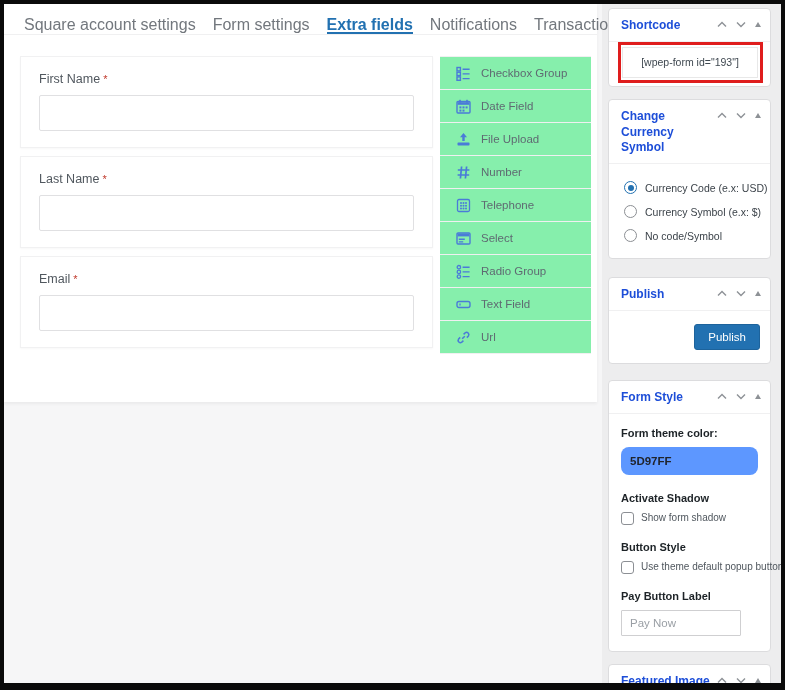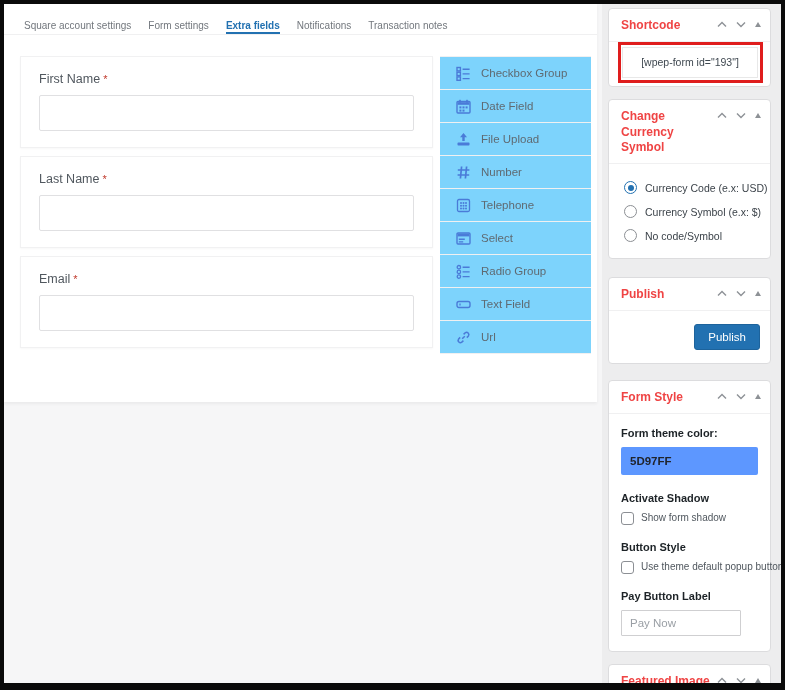--- a/index.html
+++ b/index.html
@@ -10,47 +10,47 @@
            border-bottom-width:7px; background:#f6f6f7; overflow:hidden; }
 
   .sidebar-bg { position:absolute; top:0; bottom:0; left:598px; right:0; background:#ededee; }
 
   
   .main { position:absolute; left:0; top:0; width:593px; height:398px; background:#fff;
           box-shadow:0 2px 3px rgba(0,0,0,.05); }
 
   .tabbar { display:flex; align-items:stretch; height:31px; padding-left:20px; gap:17px;
             border-bottom:1px solid #f0f0f1; }
-  .tab { display:flex; align-items:center; font-size:10px; color:#72777d; cursor:pointer;
+  .tab { display:flex; align-items:center; font-size:16px; color:#72777d; cursor:pointer;
          border-bottom:2px solid transparent; padding-top:14px; white-space:nowrap; }
   .tab.active { color:#2271b1; border-bottom-color:#2271b1; font-weight:700; }
 
   .content { display:flex; padding:21px 6px 0 16px; }
 
   .preview { width:413px; }
   .block { background:#fff; border:1px solid #f1f1f2; box-shadow:0 1px 2px rgba(0,0,0,.03);
            padding:15px 18px 16px; margin-bottom:8px; }
   .block .flabel { font-size:12.5px; color:#50575e; margin-bottom:9px; }
   .req { color:#c0392b; margin-left:3px; font-size:11px; }
   .tinput { height:36px; border:1px solid #e0e0e2; border-radius:2px; background:#fff; width:100%; }
 
   .fieldlist { width:151px; margin-left:7px; border-top:1px solid #f0f0f1; }
   .ft-row { height:33px; display:flex; align-items:center; gap:10px; padding-left:15px;
             border-bottom:1px solid #f0f0f1; font-size:11.5px; color:#5f6a72; cursor:pointer;
-            background:#7dd3fc; white-space:nowrap; }
+            background:#86efac; white-space:nowrap; }
   .ft-ic { width:16px; height:15px; flex:none; display:flex; align-items:center; justify-content:center; }
   .ft-ic svg { display:block; }
 
   
   .sidebar { position:absolute; left:604px; top:4px; width:163px; }
   .panel { background:#fff; border:1px solid #dcdcde; border-radius:4px; }
   .mb12 { margin-bottom:12px; } .mb18 { margin-bottom:18px; } .mb16 { margin-bottom:16px; }
   .panel-head { display:flex; align-items:flex-start; padding:9px 9px 7px 12px;
                 border-bottom:1px solid #f0f0f1; cursor:pointer; }
-  .panel-title { flex:1; font-size:12px; font-weight:700; color:#ef4444; line-height:1.32; }
+  .panel-title { flex:1; font-size:12px; font-weight:700; color:#1d4ed8; line-height:1.32; }
   .head-icons { display:flex; gap:9px; align-items:center; padding-top:3px; flex:none; }
   .hic { display:block; cursor:pointer; }
   .tri-up { width:0; height:0; border-left:3.5px solid transparent; border-right:3.5px solid transparent;
             border-bottom:5px solid #8d9196; }
 
   
   .sc-body { position:relative; height:44px; }
   .sc-field { position:absolute; left:13px; right:12px; top:5px; bottom:8px; border:1px solid #e8e8e8;
               display:flex; align-items:center; justify-content:center; font-size:10.5px; color:#3f4850; }
   .sc-annotation { position:absolute; left:9px; right:7px; top:0; bottom:3px;
@@ -68,21 +68,21 @@
 
   
   .pub-body { padding:13px 10px 13px; text-align:right; }
   .btn-publish { display:inline-block; background:#2271b1; border:1px solid #1d639c; color:#fff;
                  font-size:11.5px; padding:6px 13px; border-radius:3px; cursor:pointer;
                  font-family:"Liberation Sans", sans-serif; }
 
   
   .fs-body { padding:13px 12px 15px; }
   .fs-label { font-size:11px; font-weight:700; color:#1d2327; margin-bottom:8px; }
-  .swatch { height:28px; background:#5D97FF; border-radius:2px; display:flex; align-items:center;
+  .swatch { height:28px; background:#5D97FF; border-radius:8px; display:flex; align-items:center;
             padding-left:9px; font-size:11.5px; font-weight:700; color:#20242c; margin-bottom:17px;
             cursor:pointer; }
   .chk-row { display:flex; gap:7px; font-size:10px; color:#50575e;
              margin-bottom:16px; white-space:nowrap; cursor:pointer; }
   .checkbox { width:13px; height:13px; border:1px solid #8c8f94; border-radius:3px; background:#fff; flex:none; }
   .pay-input { width:120px; height:26px; border:1px solid #cfcfd1; border-radius:1px; padding:0 8px;
                font-size:11.5px; color:#333; font-family:"Liberation Sans", sans-serif; }
   .pay-input::placeholder { color:#9a9fa5; }
 </style>
 </head>

